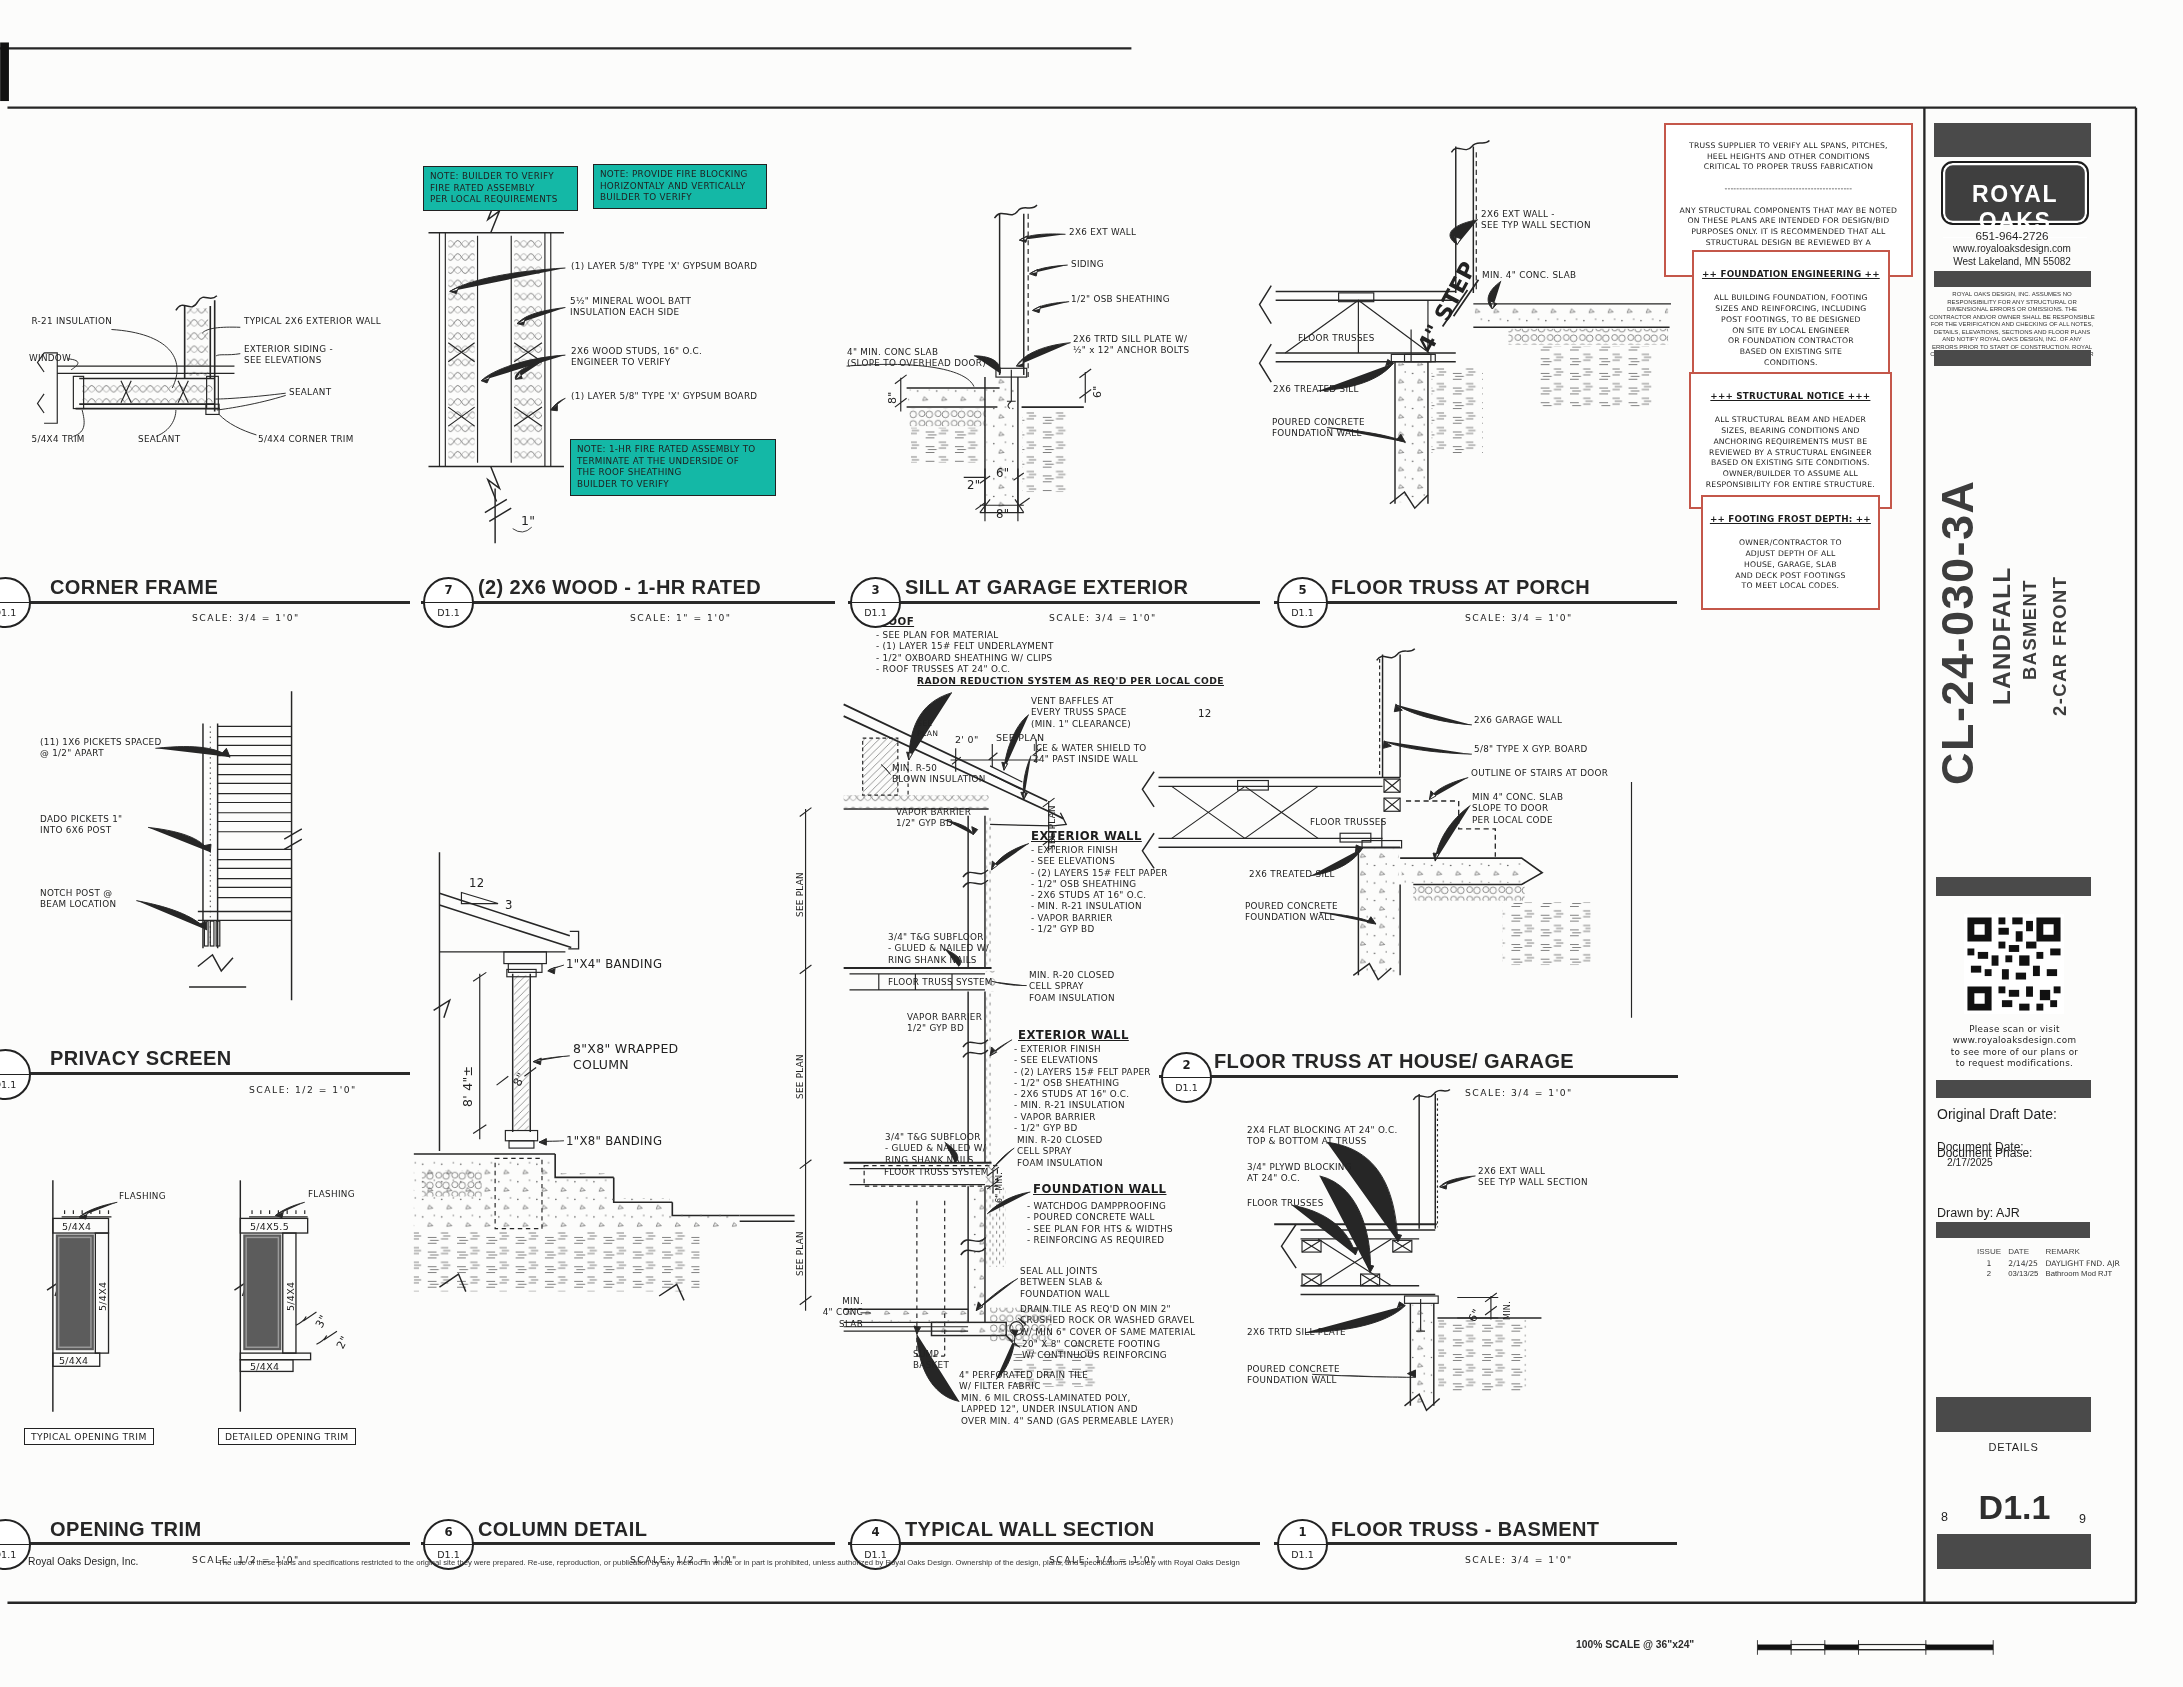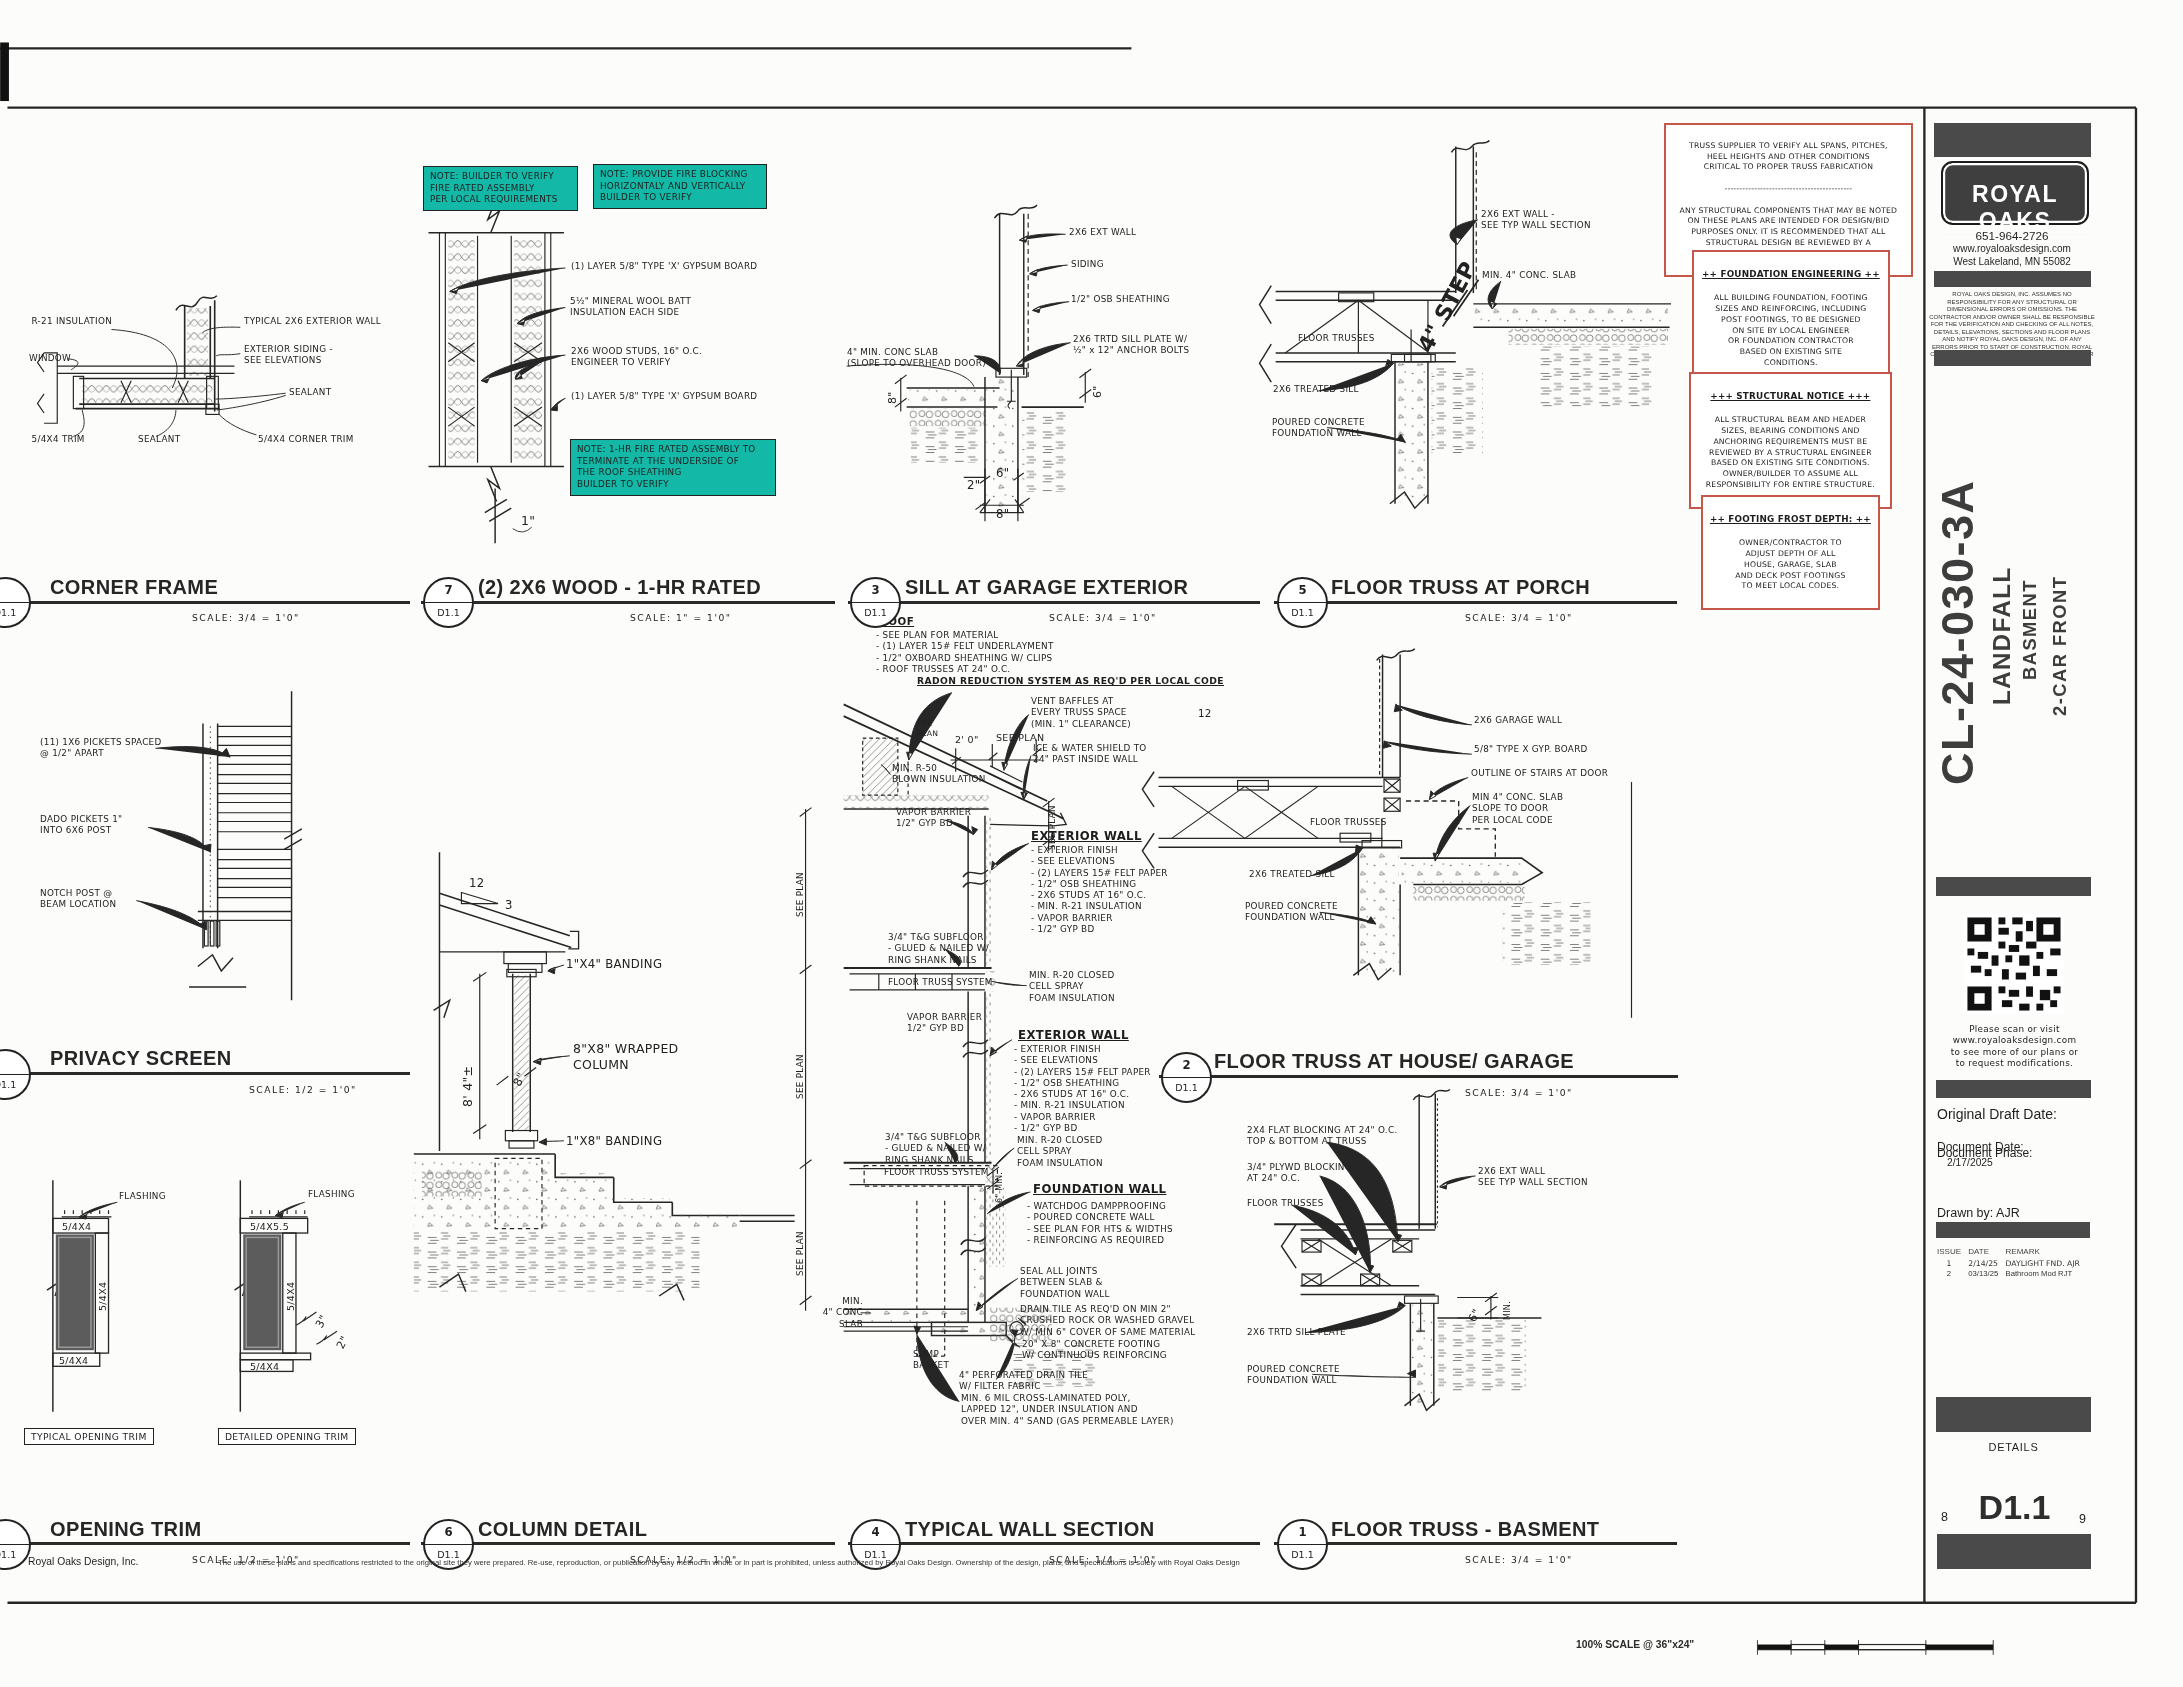--- a/index.html
+++ b/index.html
@@ -27,21 +27,21 @@
   .badge{position:absolute;width:47px;height:47px;border:2.6px solid #222;border-radius:50%;
        background:#fff;text-align:center;font-family:"DejaVu Sans",sans-serif;}
   .badge .bnum{display:block;height:23px;line-height:23.4px;font-size:11.7px;font-weight:bold;}
   .badge .bref{display:block;height:20.5px;line-height:19px;font-size:9.5px;border-top:1.8px solid #222;}
   .bar{position:absolute;background:#4a4a4a;}
   .tbk{font-family:"Liberation Sans",sans-serif;}
   .capbox{position:absolute;border:1.5px solid #222;background:#fff;padding:2.2px 5.9px;
        font-family:"DejaVu Sans",sans-serif;font-size:9.2px;letter-spacing:0.4px;white-space:nowrap;}
   .vtitle{position:absolute;font-weight:bold;color:#3d3d3d;transform:rotate(-90deg);
        transform-origin:0 0;white-space:nowrap;letter-spacing:1.5px;}
-  table.issue{border-collapse:collapse;font-size:7.7px;color:#333;}
+  table.issue{border-collapse:collapse;font-size:7.7px;color:#333;margin-left:40px;}
   table.issue th{font-weight:normal;text-align:left;padding:1.5px 7.3px 2.9px 0;font-size:8px;color:#444;}
   table.issue td{padding:0.7px 7.3px 0.7px 0;}
   .hand2{font-family:"DejaVu Sans",sans-serif;}
 </style>
 </head>
 <body>
 
 <svg class="abs" width="2183" height="1687" style="left:0;top:0" fill="none" stroke="#262626" stroke-width="1.6" viewBox="0 0 2981 2304">
   <defs>
     <pattern id="batt" width="20" height="18" patternUnits="userSpaceOnUse">

